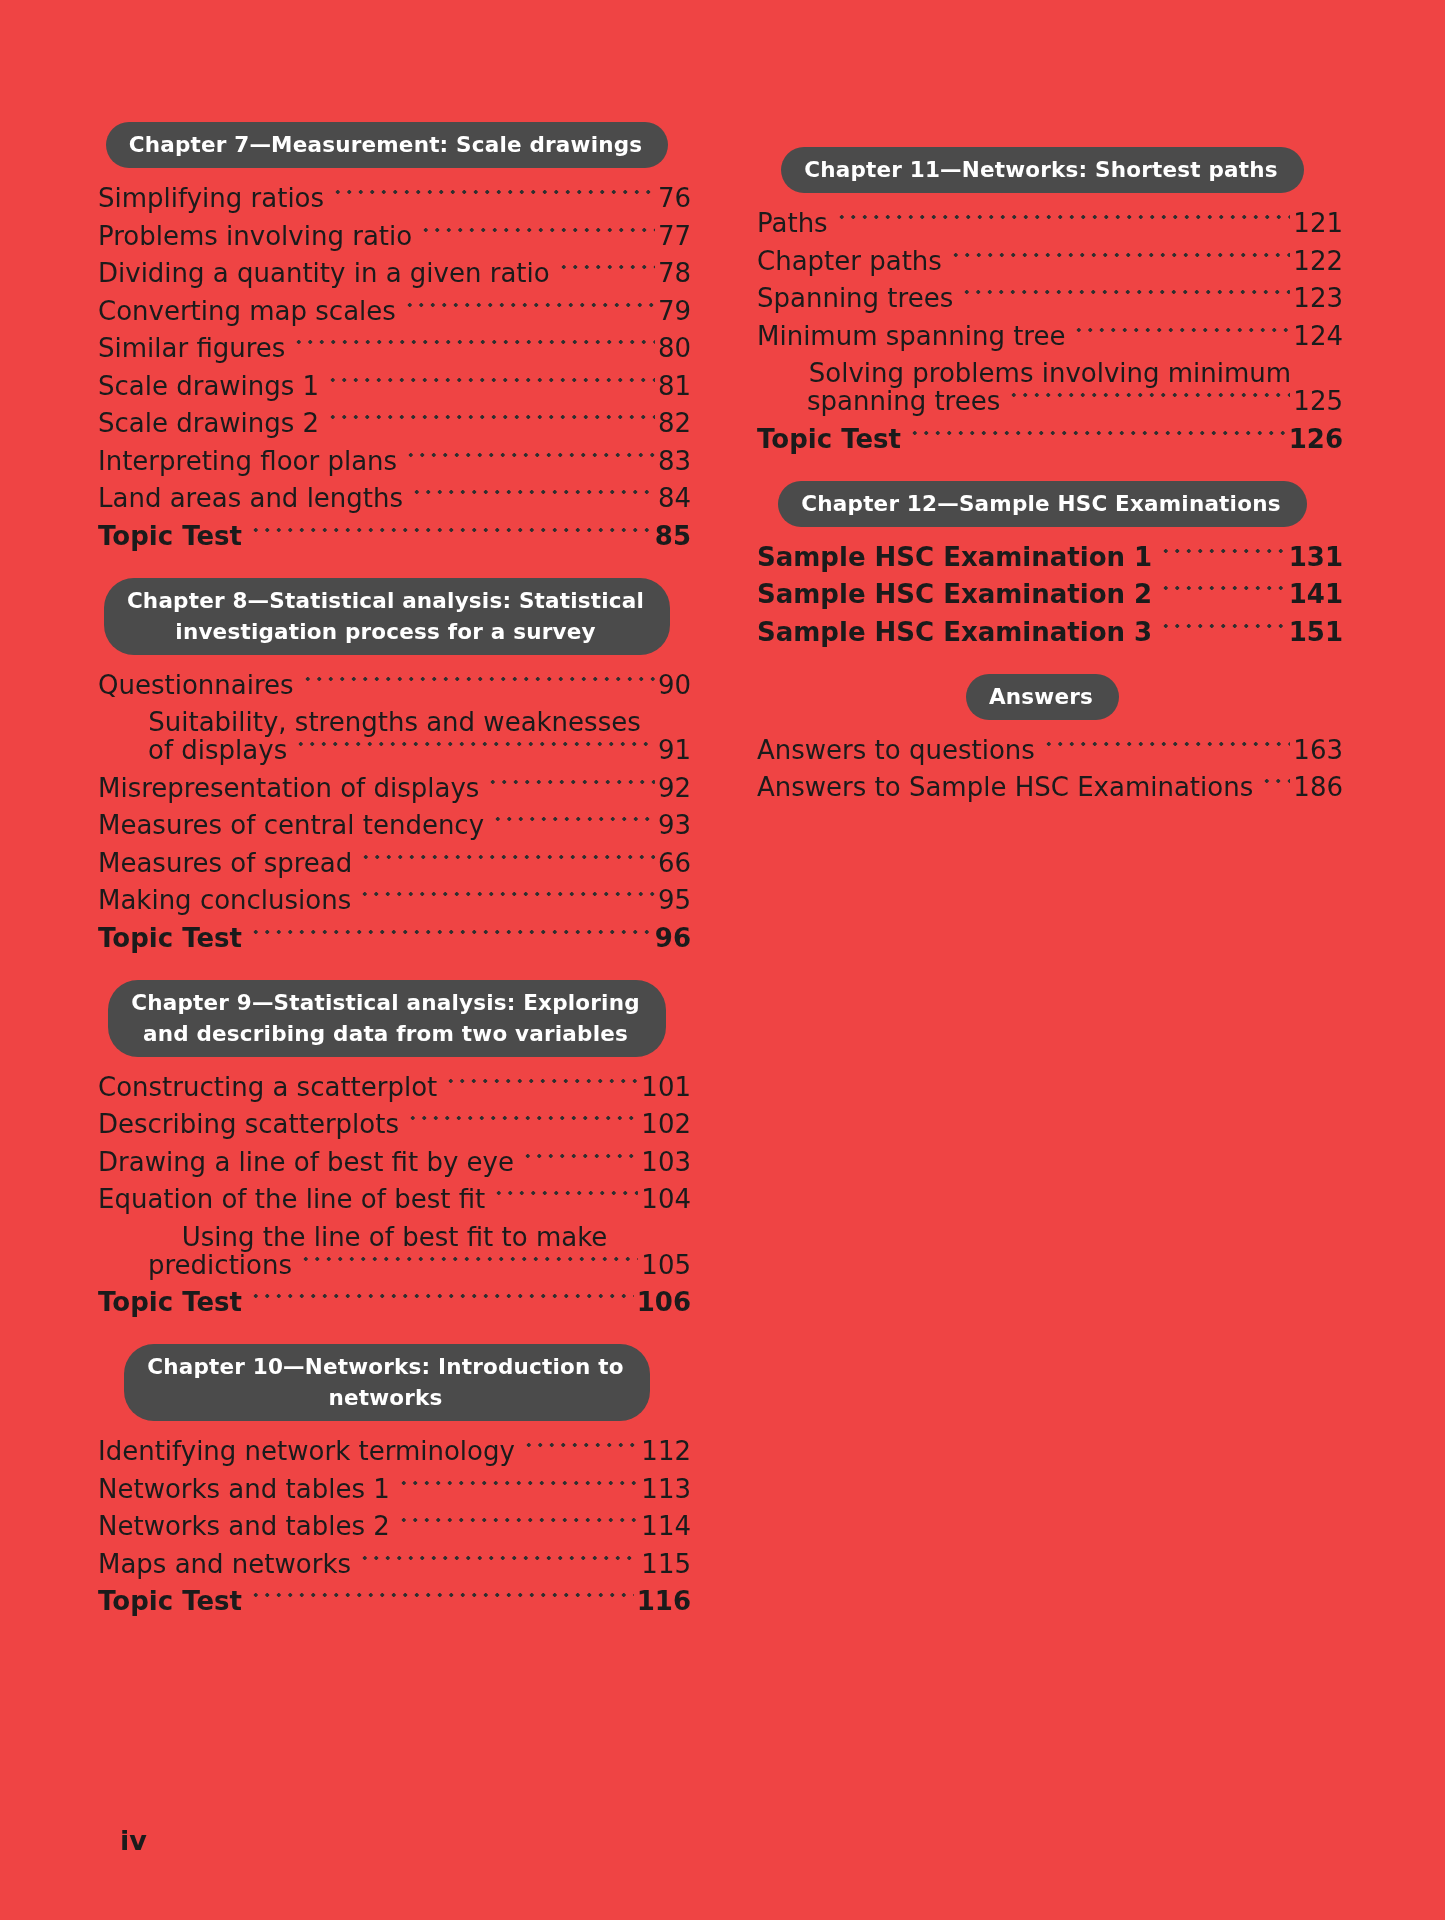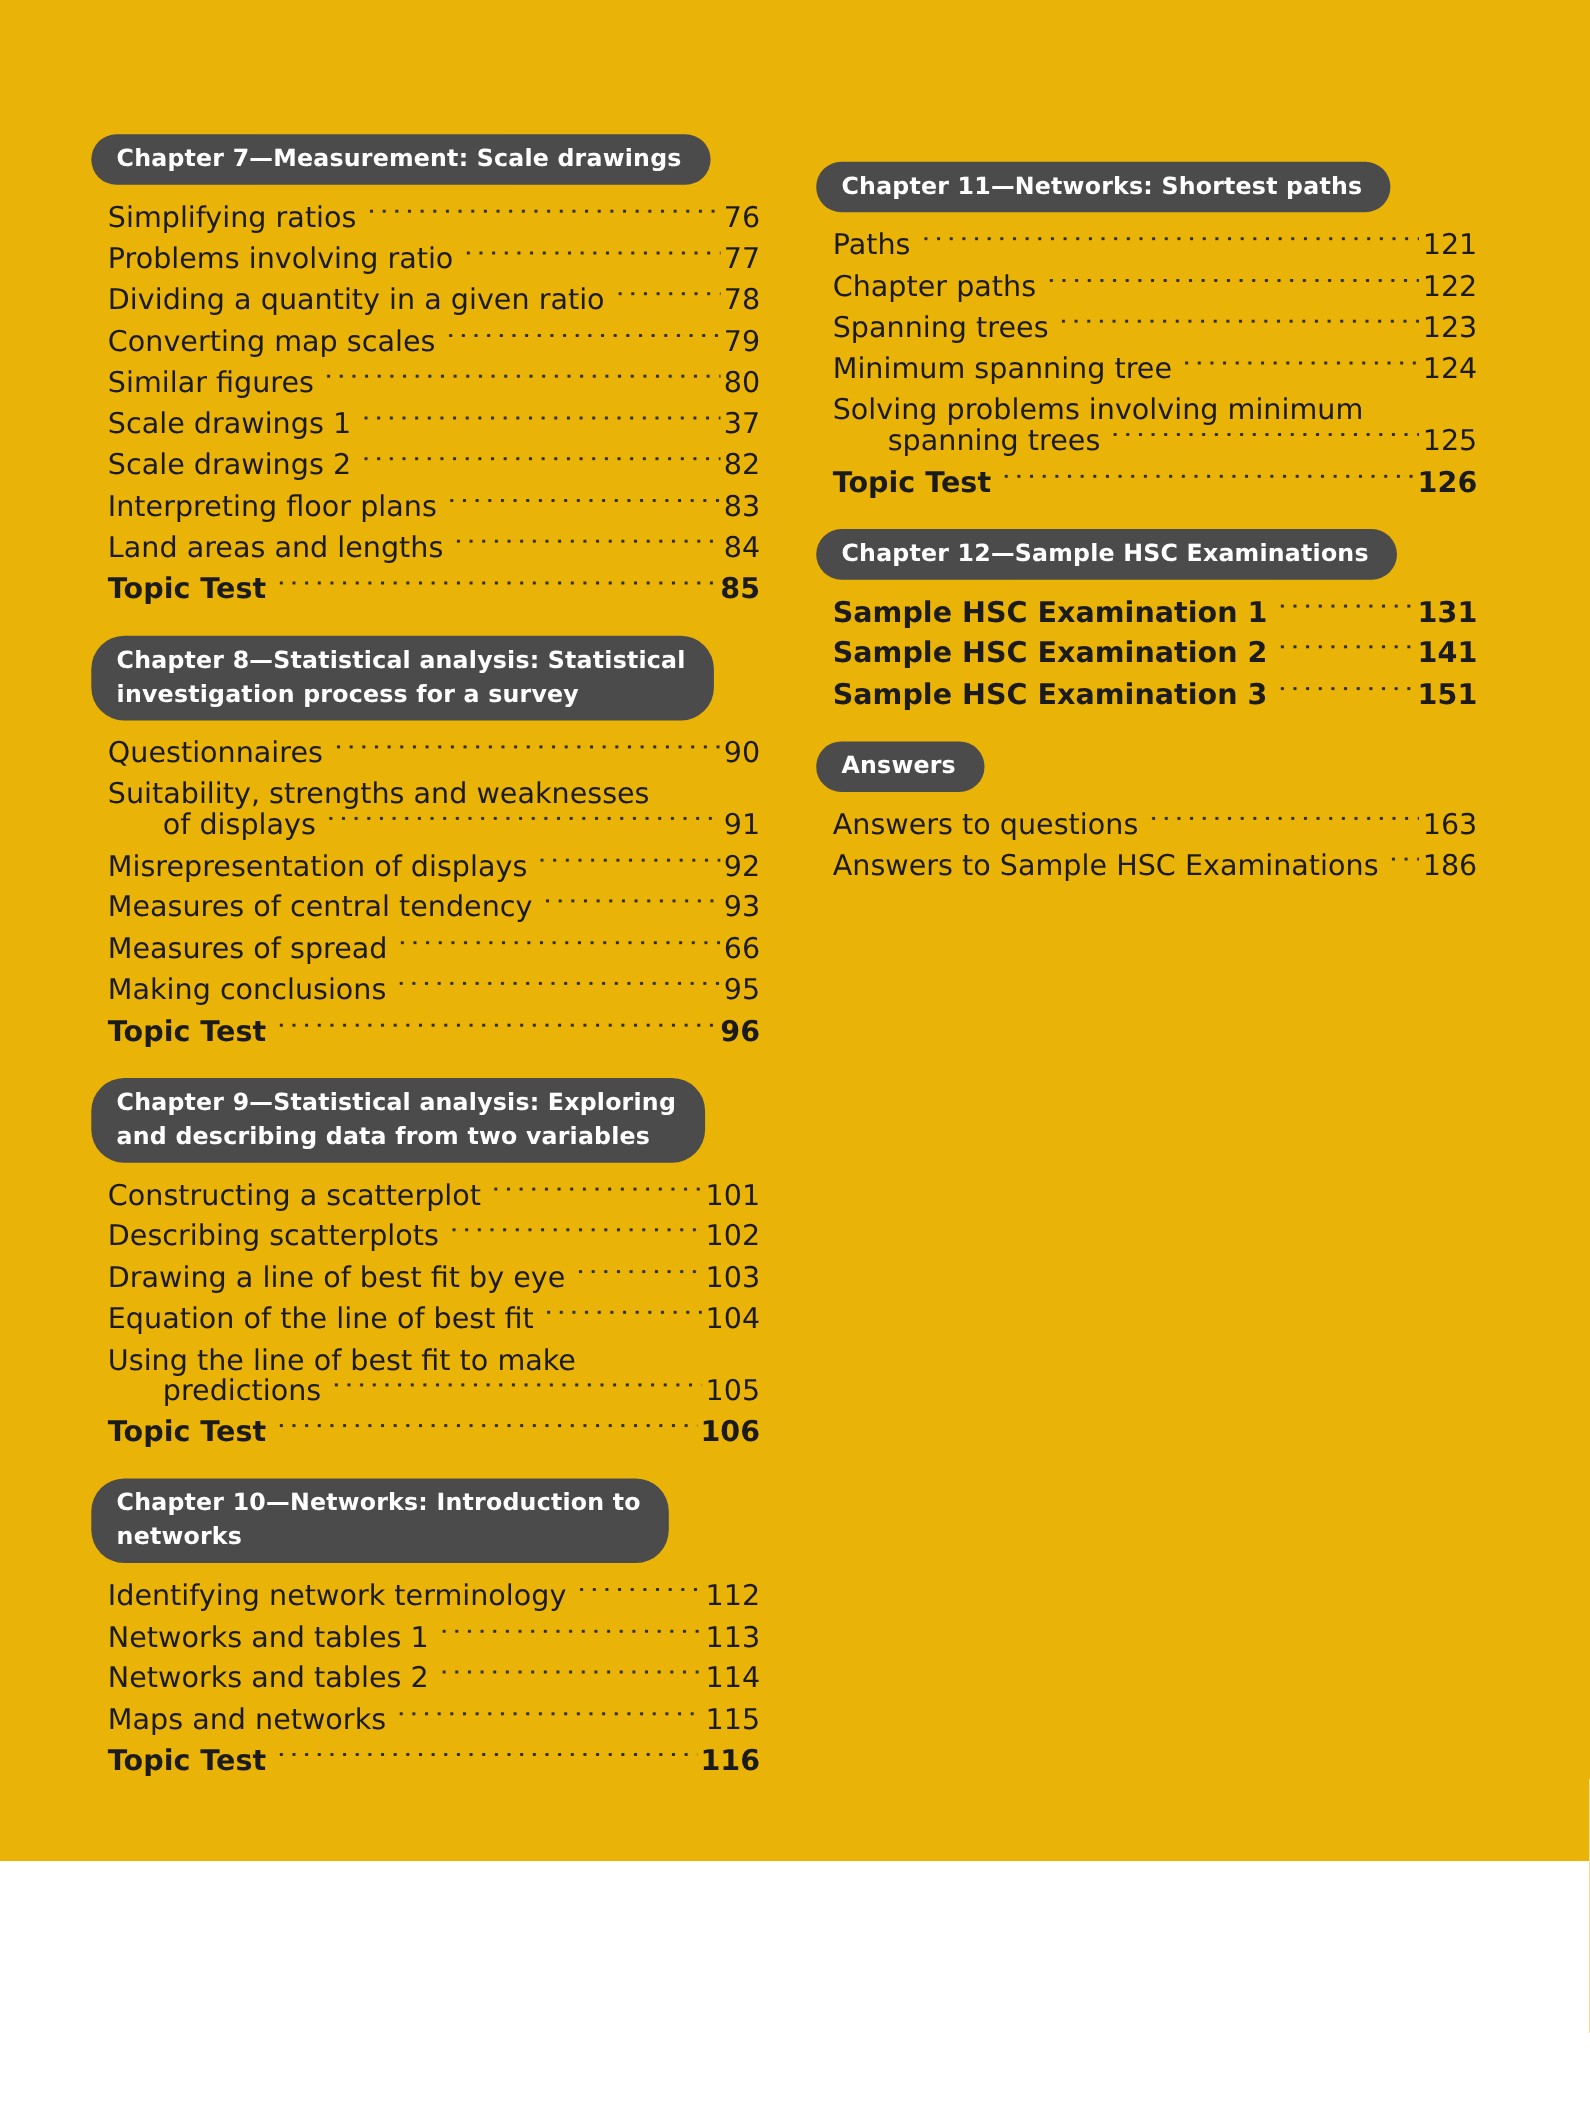--- a/index.html
+++ b/index.html
@@ -3,25 +3,26 @@
 <meta charset="utf-8">
 <style>
   html, body {
     margin: 0;
     padding: 0;
     background: #ffffff;
   }
   .page {
     position: relative;
     width: 1445px;
-    height: 1692px;
-    background: #eab308;
+    height: 1920px;
+    background: #ef4444;
     font-family: "DejaVu Sans", "Liberation Sans", sans-serif;
     color: #1b1b1b;
     overflow: hidden;
+    text-align: center;
   }
   .col {
     position: absolute;
     top: 122px;
   }
   .col-left  { left: 83px;  width: 608px; }
   .col-right { left: 742px; width: 601px; margin-top: 25px; }
 
   .toc-section + .toc-section { margin-top: 28px; }
 
@@ -135,21 +136,21 @@
             <div class="toc-row">
               <span class="lbl">Similar figures</span>
               <span class="dots"></span>
               <span class="pg">80</span>
             </div>
           </div>
           <div class="toc-entry">
             <div class="toc-row">
               <span class="lbl">Scale drawings 1</span>
               <span class="dots"></span>
-              <span class="pg">37</span>
+              <span class="pg">81</span>
             </div>
           </div>
           <div class="toc-entry">
             <div class="toc-row">
               <span class="lbl">Scale drawings 2</span>
               <span class="dots"></span>
               <span class="pg">82</span>
             </div>
           </div>
           <div class="toc-entry">

